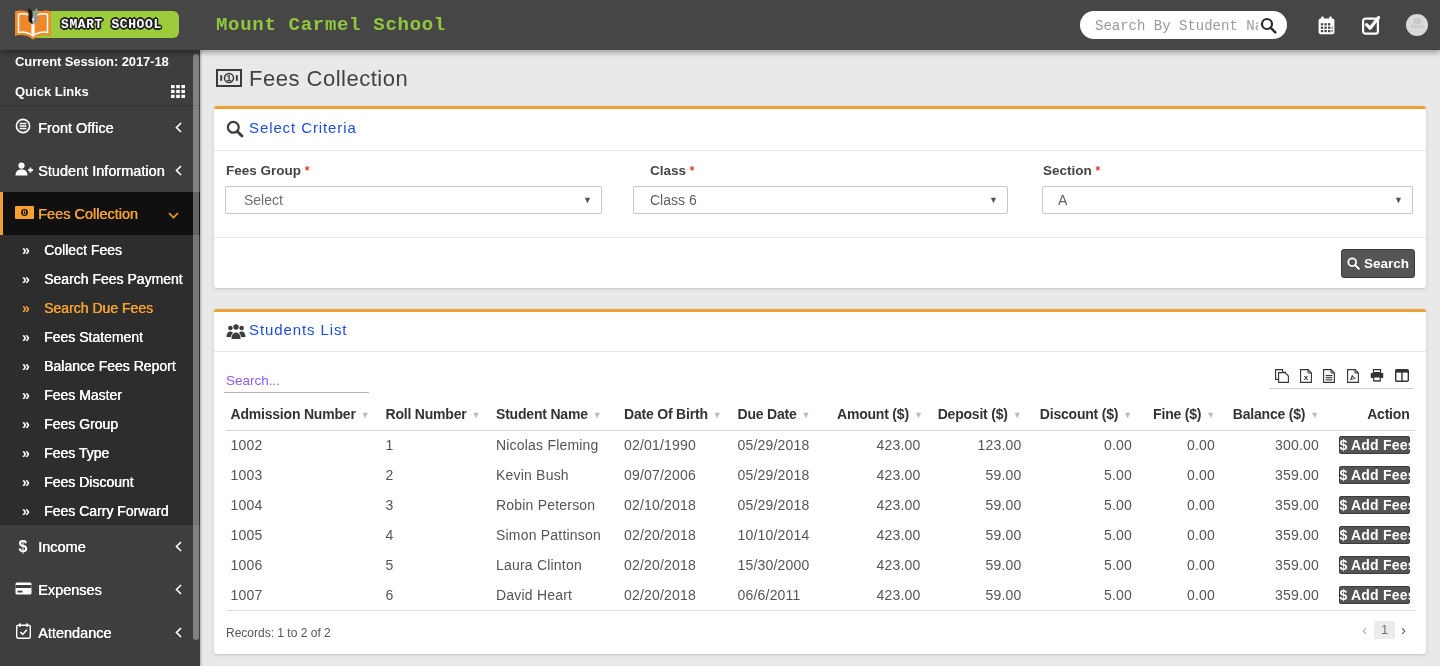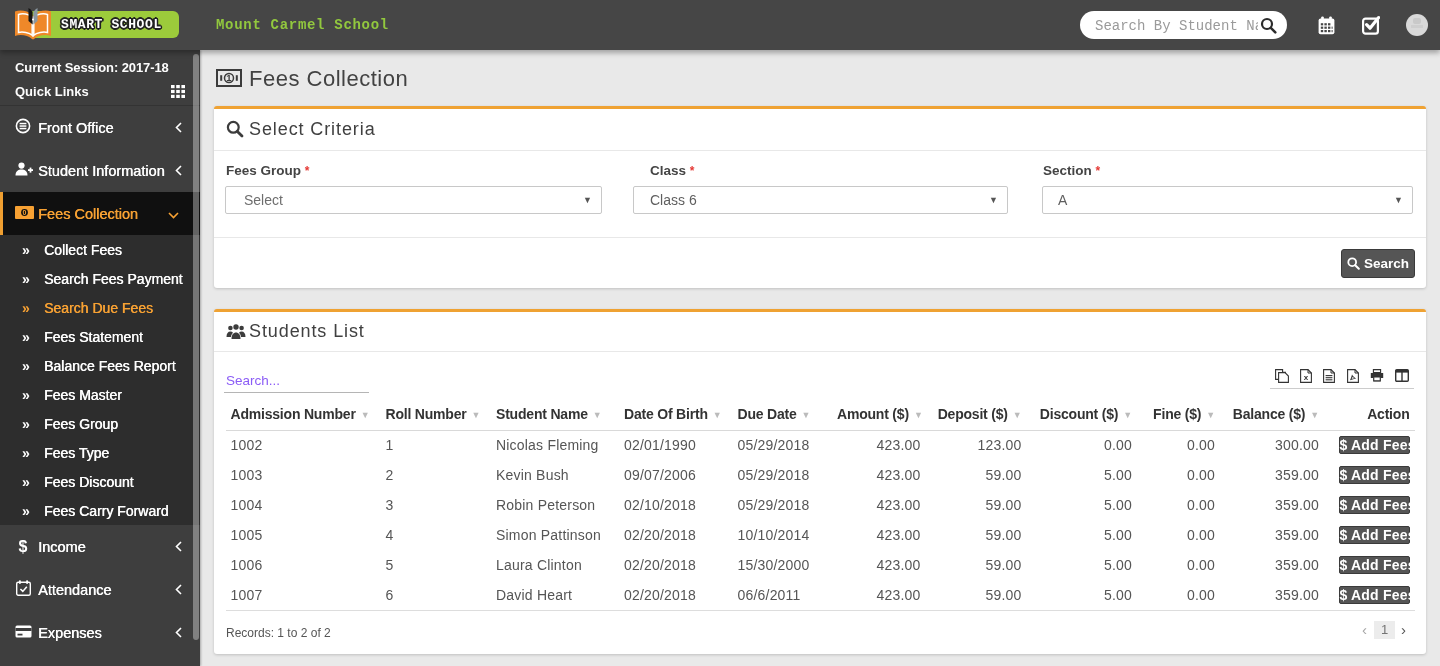--- a/index.html
+++ b/index.html
@@ -4,30 +4,30 @@
 <style>
 * { margin:0; padding:0; box-sizing:border-box; }
 html,body { width:1440px; height:666px; overflow:hidden; font-family:"Liberation Sans", sans-serif; background:#e9e9e9; }
 
 
 #topbar { position:absolute; left:0; top:0; width:1440px; height:50px; background:#464646; box-shadow:0 3px 5px rgba(0,0,0,0.30); z-index:30;font-family:Liberation Mono, monospace; }
 #logo-pill { position:absolute; left:28px; top:11px; width:151px; height:27px; background:#9ccb3b; border-radius:6px; }
 #logo-pill span { position:absolute; left:33px; top:6px; white-space:nowrap; font-size:13px; font-weight:bold; letter-spacing:0.6px; color:#fff;
   text-shadow:-1.4px -1.4px 0 #222,1.4px -1.4px 0 #222,-1.4px 1.4px 0 #222,1.4px 1.4px 0 #222,0 -1.6px 0 #222,0 1.6px 0 #222,-1.6px 0 0 #222,1.6px 0 0 #222; }
 #logo-book { position:absolute; left:13px; top:7px; }
-#school-name { position:absolute; left:216px; top:0; height:50px; line-height:50px; font-size:14px; font-weight:bold; letter-spacing:0.7px; color:#92c83e; }
+#school-name { position:absolute; left:216px; top:0; height:50px; line-height:50px; font-size:19px; font-weight:bold; letter-spacing:0.7px; color:#92c83e; }
 #hsearch { position:absolute; left:1080px; top:11px; width:207px; height:28px; background:#fff; border-radius:14px; }
 #hsearch .ph { position:absolute; left:15px; top:7px; font-size:14px; color:#9a9a9a; width:163px; overflow:hidden; white-space:nowrap; }
 #hsearch svg { position:absolute; right:10px; top:6px; }
 .hicon { position:absolute; }
 
 
 #sidebar { position:absolute; left:0; top:50px; width:200px; height:616px; background:#3e3e3e; z-index:20; box-shadow:1px 0 2px rgba(0,0,0,0.28); }
 #session { height:56px; border-bottom:1px solid #333; position:relative; }
-#session .s1 { position:absolute; left:15px; top:10px; font-size:13px; font-weight:bold; letter-spacing:-0.1px; color:#fdfdfd; }
+#session .s1 { position:absolute; left:15px; top:4px; font-size:13px; font-weight:bold; letter-spacing:-0.1px; color:#fdfdfd; }
 #session .s2 { position:absolute; left:15px; top:34px; font-size:13px; font-weight:bold; color:#fdfdfd; }
 #session svg { position:absolute; right:15px; top:35px; }
 .mitem { height:43px; position:relative; color:#fdfdfd; }
 .mitem .micon { position:absolute; left:15px; top:50%; transform:translateY(-50%); width:16px; text-align:center; }
 .mitem .mtext { position:absolute; left:38px; top:50%; transform:translateY(-50%); font-size:14.5px; text-shadow:0.4px 0 0 currentColor; }
 .mitem .chev { position:absolute; right:18px; top:50%; transform:translateY(-50%); }
 .mitem.active { background:#101010; border-left:3px solid #ef9f31; }
 .mitem.active .mtext { left:35px; color:#f7a133; }
 .mitem.active .micon { left:12px; }
 .mitem.active .chev { right:21px; }
@@ -41,21 +41,21 @@
 
 #ptitle { position:absolute; left:249px; top:66px; font-size:22px; letter-spacing:0.5px; color:#424242; }
 #ptitle-icon { position:absolute; left:216px; top:69px; }
 .card { position:absolute; left:214px; width:1212px; background:#fff; border-top:3px solid #efa233; border-radius:3px; box-shadow:0 1px 3px rgba(0,0,0,0.18); }
 #card1 { top:106px; height:182px; }
 #card2 { top:309px; height:345px; }
 #card2 .card-head { height:40px; }
 #card2 .card-head .ct { top:9px; }
 #card2 .card-head svg { top:11px; }
 .card-head { position:absolute; left:0; top:0; width:100%; height:42px; border-bottom:1px solid #e8e8e8; }
-.card-head .ct { position:absolute; left:35px; top:10px; font-size:18px; letter-spacing:0.9px; color:#404040; }
+.card-head .ct { position:absolute; left:35px; top:10px; font-size:15px; letter-spacing:0.9px; color:#1d4ed8; }
 .card-head svg { position:absolute; left:12px; top:11px; }
 .flabel { position:absolute; font-size:13.5px; font-weight:bold; color:#444; }
 .flabel i { color:#e53935; font-style:normal; font-size:12px; }
 .fselect { position:absolute; height:28px; border:1px solid #c8c8c8; border-radius:2px; background:#fff; font-size:14px; color:#6e6e6e; line-height:26px; padding-left:18px; }
 .fselect .caret { position:absolute; right:9px; top:0; font-size:9px; color:#555; }
 #c1divider { position:absolute; left:0; top:128px; width:100%; border-top:1px solid #e8e8e8; }
 #searchbtn { position:absolute; left:1127px; top:140px; width:74px; height:29px; background:#555; border:1px solid #3a3a3a; border-radius:3px; color:#fff; font-size:13.5px; font-weight:bold; text-align:center; line-height:27px; }
 
 
 #tsearch { position:absolute; left:10px; top:59px; width:145px; height:22px; border-bottom:1px solid #b5b5b5; font-size:13.5px; color:#8b5cf6; line-height:20px; padding-left:2px; }
@@ -220,38 +220,38 @@
       </div>
   </div>
   <div class="mitem">
     <span class="micon" style="font-size:16px;font-weight:bold;color:#fff;">$</span>
     <span class="mtext">Income</span>
     <span class="chev"><svg width="7" height="11" viewBox="0 0 7 11">
           <path d="M6 1 L1.5 5.5 L6 10" fill="none" stroke="#fff" stroke-width="1.6"></path>
         </svg></span>
   </div>
   <div class="mitem">
+    <span class="micon"><svg width="17" height="13" viewBox="0 0 17 13">
+          <rect x="0.5" y="0.5" width="16" height="12" rx="1.5" fill="#fff"></rect>
+          <rect x="0.5" y="3" width="16" height="3" fill="#3e3e3e"></rect>
+          <rect x="2.5" y="8.7" width="5" height="1.8" fill="#3e3e3e"></rect>
+        </svg></span>
+    <span class="mtext">Expenses</span>
+    <span class="chev"><svg width="7" height="11" viewBox="0 0 7 11">
+          <path d="M6 1 L1.5 5.5 L6 10" fill="none" stroke="#fff" stroke-width="1.6"></path>
+        </svg></span>
+  </div>
+  <div class="mitem">
     <span class="micon"><svg width="15" height="16" viewBox="0 0 15 16">
           <rect x="0.7" y="2.2" width="13.6" height="13" rx="1.5" fill="none" stroke="#fff" stroke-width="1.4"></rect>
           <rect x="3" y="0.4" width="1.8" height="3.4" fill="#fff"></rect>
           <rect x="10.2" y="0.4" width="1.8" height="3.4" fill="#fff"></rect>
           <path d="M4.4 9 L6.8 11.4 L10.8 6.8" fill="none" stroke="#fff" stroke-width="1.6"></path>
         </svg></span>
     <span class="mtext">Attendance</span>
-    <span class="chev"><svg width="7" height="11" viewBox="0 0 7 11">
-          <path d="M6 1 L1.5 5.5 L6 10" fill="none" stroke="#fff" stroke-width="1.6"></path>
-        </svg></span>
-  </div>
-  <div class="mitem">
-    <span class="micon"><svg width="17" height="13" viewBox="0 0 17 13">
-          <rect x="0.5" y="0.5" width="16" height="12" rx="1.5" fill="#fff"></rect>
-          <rect x="0.5" y="3" width="16" height="3" fill="#3e3e3e"></rect>
-          <rect x="2.5" y="8.7" width="5" height="1.8" fill="#3e3e3e"></rect>
-        </svg></span>
-    <span class="mtext">Expenses</span>
     <span class="chev"><svg width="7" height="11" viewBox="0 0 7 11">
           <path d="M6 1 L1.5 5.5 L6 10" fill="none" stroke="#fff" stroke-width="1.6"></path>
         </svg></span>
   </div>
   <div id="sb-scroll"></div>
 </div>
 
 <svg id="ptitle-icon" width="26" height="18" viewBox="0 0 26 18">
   <rect x="1" y="1" width="24" height="16" fill="none" stroke="#3c3c3c" stroke-width="2"></rect>
   <circle cx="13" cy="9" r="4.5" fill="none" stroke="#3c3c3c" stroke-width="1.5"></circle>

